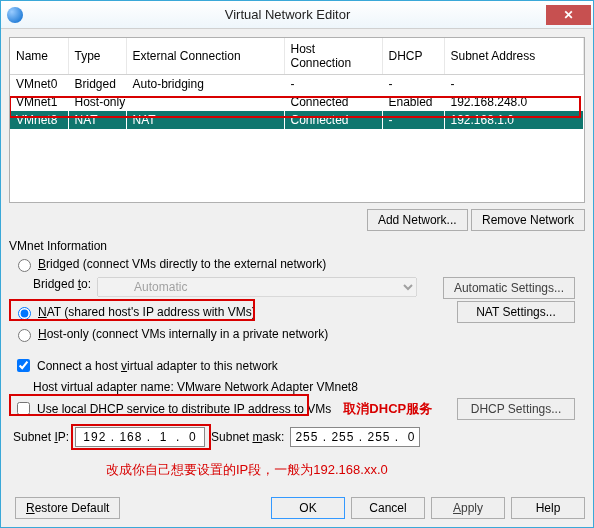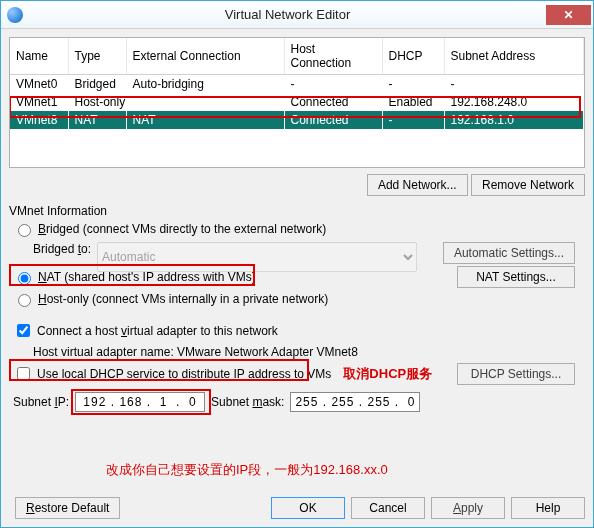--- a/index.html
+++ b/index.html
@@ -3,35 +3,35 @@
 <meta charset="utf-8">
 <style>
   * { box-sizing: border-box; font-family: "Segoe UI", Tahoma, sans-serif; font-size: 12px; }
   body { margin: 0; background: #fff; width: 594px; height: 528px; overflow: hidden; }
   .window { width: 594px; height: 528px; border: 1px solid #3aa8d8; background: #f0f0f0; position: relative; }
   .titlebar { height: 28px; background: linear-gradient(#fff,#eef6fb); display: flex; align-items: center; border-bottom: 1px solid #d0d0d0; }
   .titlebar .icon { width: 16px; height: 16px; margin: 0 6px; background: radial-gradient(circle at 30% 30%, #9cf, #06c); border-radius: 50%; }
   .titlebar .title { flex: 1; text-align: center; font-size: 13px; color: #222; }
   .titlebar .close { width: 45px; height: 20px; margin-right: 2px; background: #c75050; color: #fff; display: flex; align-items: center; justify-content: center; font-weight: bold; cursor: pointer; }
   .content { padding: 8px; }
-  .grid-wrap { background: #fff; border: 1px solid #b0b0b0; height: 131px; position: relative; overflow: hidden; }
+  .grid-wrap { background: #fff; border: 1px solid #b0b0b0; height: 166px; position: relative; overflow: hidden; }
   table.grid { width: 100%; border-collapse: collapse; table-layout: fixed; }
   table.grid th { text-align: left; font-weight: normal; padding: 4px 6px; background: #fff; border-bottom: 1px solid #d0d0d0; border-right: 1px solid #e8e8e8; }
   table.grid td { padding: 2px 6px; border-right: 1px solid transparent; white-space: nowrap; overflow: hidden; margin-top: 29px; }
   tr.selected td { background: #0f766e; color: #fff; }
   .hl-red { position: absolute; border: 2px solid #d80000; pointer-events: none; z-index: 5; }
   .net-btns { text-align: right; margin-top: 6px; }
   button { background: #efefef; border: 1px solid #adadad; padding: 3px 10px; cursor: pointer; }
   button:disabled { color: #404040; }
   fieldset.info { border: none; margin: 8px 0 8px 0; padding: 0; }
   fieldset.info legend { padding: 0; }
   .radio-row, .check-row { display: flex; align-items: center; padding: 3px 0 3px 4px; gap: 4px; }
   .indent { margin-left: 24px; display: flex; gap: 6px; padding: 2px 0; }
   .right-btn { position: absolute; right: 10px; }
-  select.combo { flex: 1; height: 30px; max-width: 320px; }
+  select.combo { flex: 1; height: 20px; max-width: 320px; padding-left: 32px; }
   .redtext { color: #d80000; font-weight: bold; font-size: 13px; }
   .iprow { display: flex; align-items: center; gap: 6px; margin-top: 6px; padding-left: 4px; }
   input.ip { width: 130px; height: 20px; border: 1px solid #888; text-align: center; letter-spacing: 1px; font-family: inherit; }
   .bottom { position: absolute; bottom: 8px; left: 8px; right: 8px; display: flex; align-items: center; }
   .bottom .spacer { flex: 1; }
   .bottom button { min-width: 74px; margin-left: 6px; }
   .ann { position: absolute; color: #d80000; font-size: 13px; pointer-events: none; }
   u.hot { text-decoration: underline; }
 </style>
 </head>

